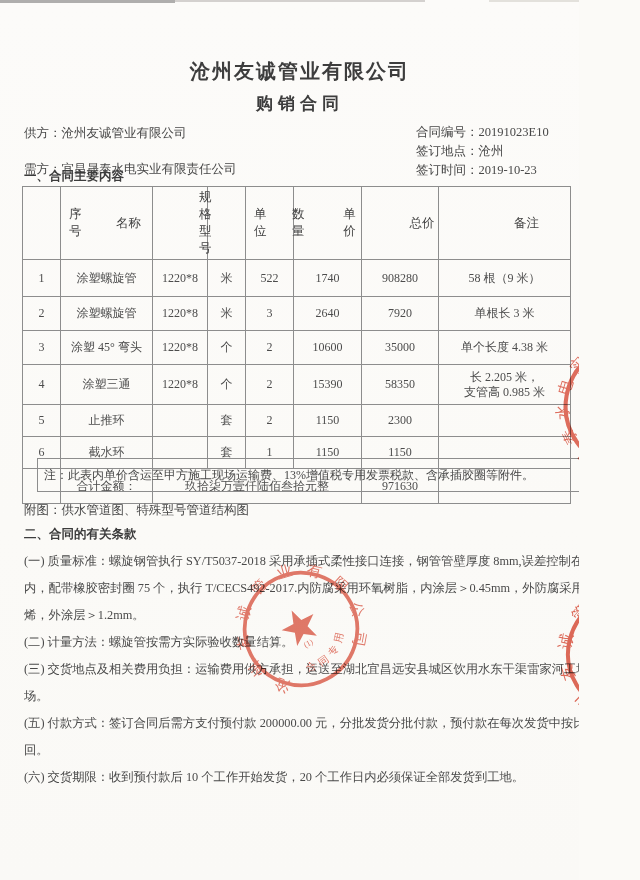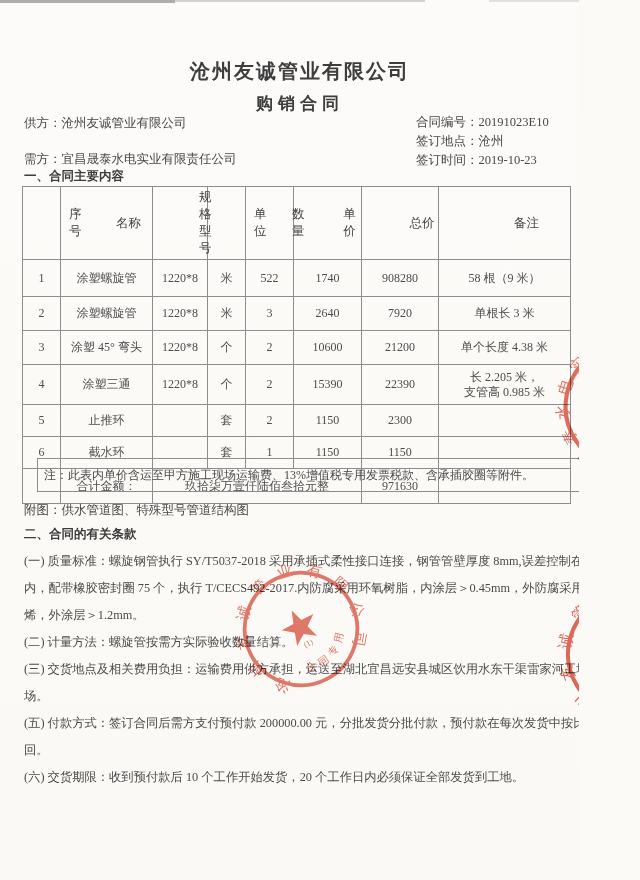--- a/index.html
+++ b/index.html
@@ -10,21 +10,21 @@
   .scan-edge-b { position:absolute; left:175px; top:0; width:250px; height:2px; background:#b9b6b2; opacity:.6; }
   .scan-edge-c { position:absolute; right:0; top:0; width:90px; height:2px; background:#d8d5d0; opacity:.7; }
 
   .content { position:absolute; left:22px; top:0; width:596px; }
 
   .company-title { position:absolute; left:0; top:58px; width:556px; text-align:center;
     font-size:20px; font-weight:bold; letter-spacing:2px; color:#3d3d3d; }
   .doc-title { position:absolute; left:0; top:92px; width:556px; text-align:center;
     font-size:17px; font-weight:bold; letter-spacing:5px; color:#3d3d3d; }
 
-  .info { position:absolute; left:0; top:113px; width:596px; height:60px; font-size:12.5px; color:#474747; }
+  .info { position:absolute; left:0; top:123px; width:596px; height:60px; font-size:12.5px; color:#474747; }
   .info .supplier { position:absolute; left:2px; top:2px; }
   .info .buyer    { position:absolute; left:2px; top:38px; }
   .info .right    { position:absolute; left:394px; top:0; line-height:19px; }
 
   .sec-title { font-size:12.5px; font-weight:600; color:#3c3c3c;text-align:right; }
   .sec1 { position:absolute; left:2px; top:168px; }
 
   table.items { position:absolute; left:0; top:186px; width:548px; border-collapse:collapse; table-layout:fixed; }
   table.items th, table.items td { border:1px solid #8d8d8d; font-weight:normal; text-align:center;
     vertical-align:middle; font-size:12px; color:#4c4c4c; padding:2px 2px; }
@@ -116,31 +116,31 @@
         <td>7920</td>
         <td class="note-cell">单根长 3 米</td>
       </tr>
       <tr class="rh-b">
         <td>3</td>
         <td>涂塑 45° 弯头</td>
         <td>1220*8</td>
         <td>个</td>
         <td>2</td>
         <td>10600</td>
-        <td>21200</td>
+        <td>35000</td>
         <td class="note-cell">单个长度 4.38 米</td>
       </tr>
       <tr class="rh-c">
         <td>4</td>
         <td>涂塑三通</td>
         <td>1220*8</td>
         <td>个</td>
         <td>2</td>
         <td>15390</td>
-        <td>22390</td>
+        <td>58350</td>
         <td class="note-cell">长 2.205 米，
 支管高 0.985 米</td>
       </tr>
       <tr class="rh-d">
         <td>5</td>
         <td>止推环</td>
         <td></td>
         <td>套</td>
         <td>2</td>
         <td>1150</td>

